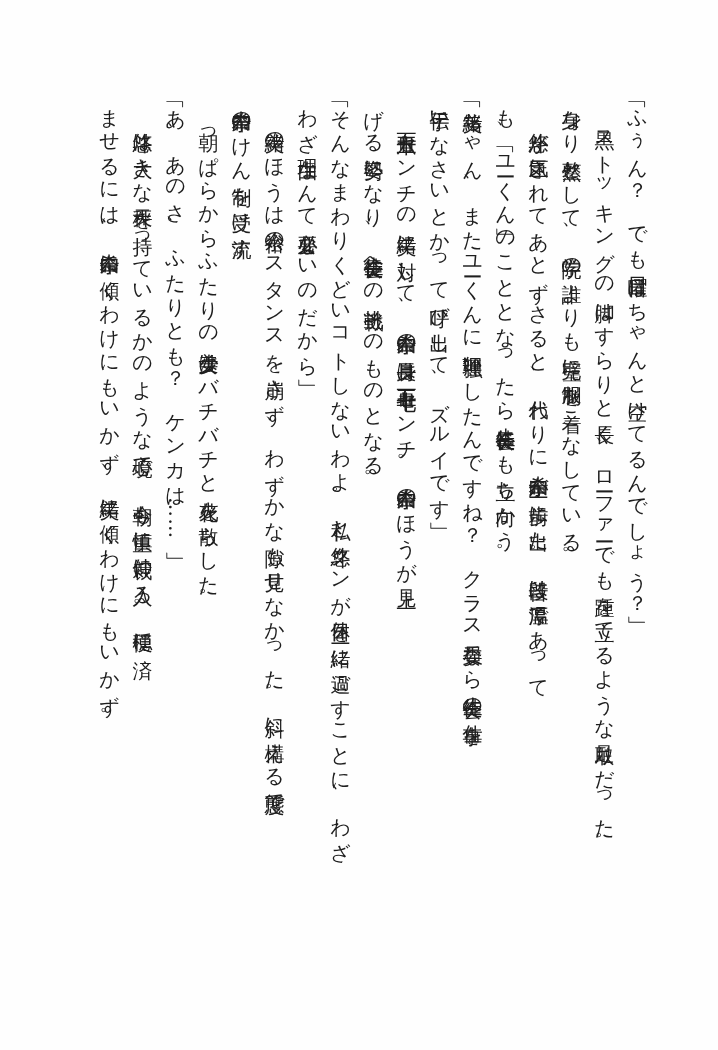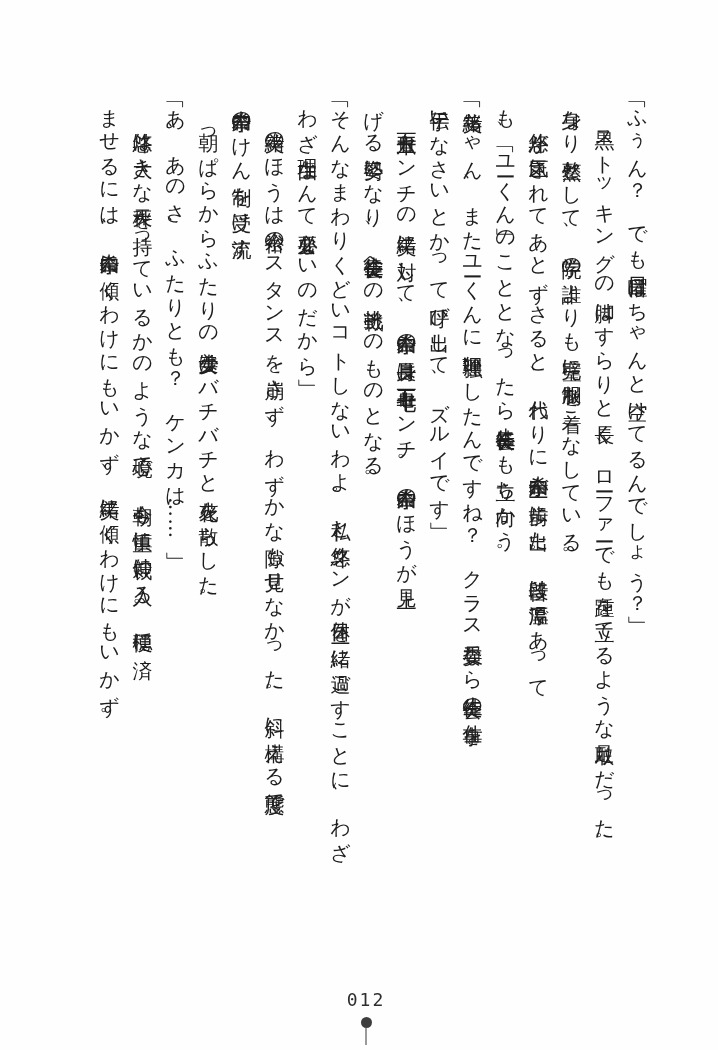--- a/index.html
+++ b/index.html
@@ -83,19 +83,14 @@
     <p class="tline">「そんなまわりくどいコトしないわよ。私と悠斗クンが休日を一緒に過ごすことに、わざ</p>
     <p class="tline">わざ理由なんて必要ないのだから」</p>
     <p class="tline">　美緒のほうは余裕のスタンスを崩さず、わずかな隙も見せなかった。斜に構える態度で</p>
     <p class="tline">由希奈のけん制を受け流す。</p>
     <p class="tline">　朝っぱらからふたりの美少女はバチバチと火花を散らした。</p>
     <p class="tline">「あ、あのさ、ふたりとも？　ケンカは……」</p>
     <p class="tline">　悠斗は大きな天秤を持っているかのような心境で、今朝も慎重に仲裁に入る。穏便に済</p>
     <p class="tline">ませるには、由希奈に傾くわけにもいかず、美緒に傾くわけにもいかず。</p>
   </div>
 
-  <div class="folio">
-    <div class="folio-num">012</div>
-    <div class="folio-dot"></div>
-    <div class="folio-stem"></div>
-  </div>
 
 </div>
 
 </body></html>

